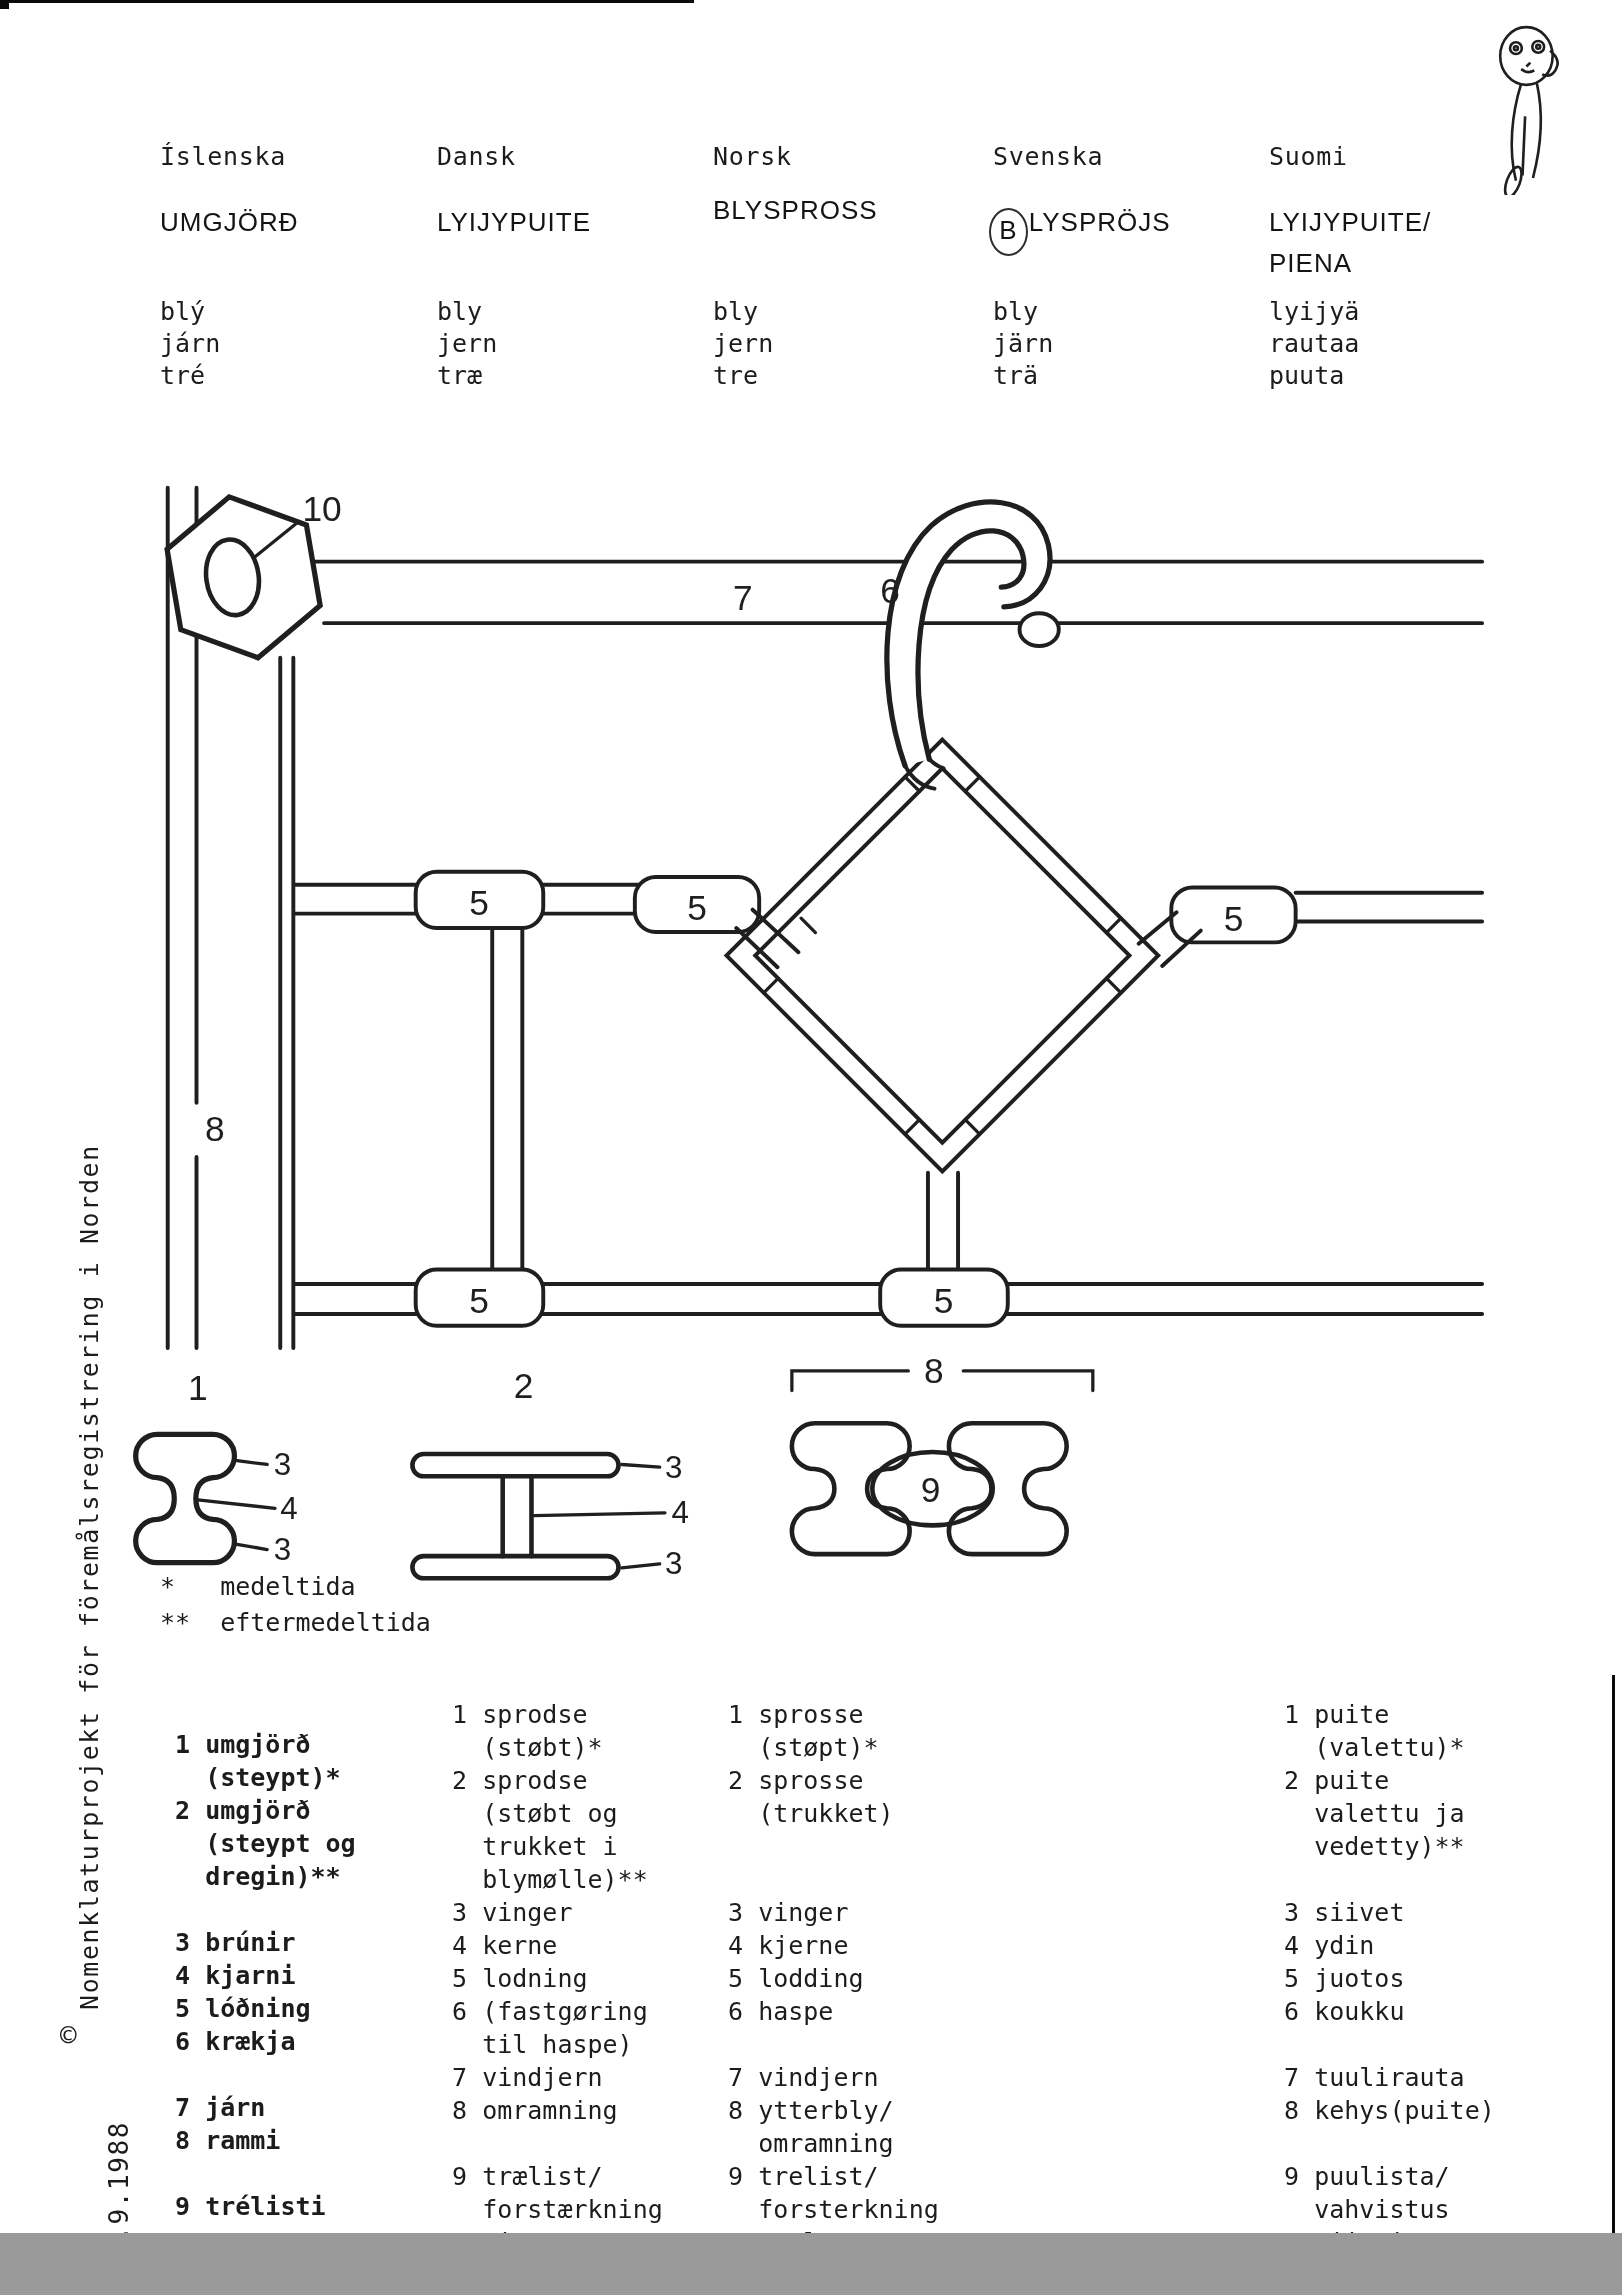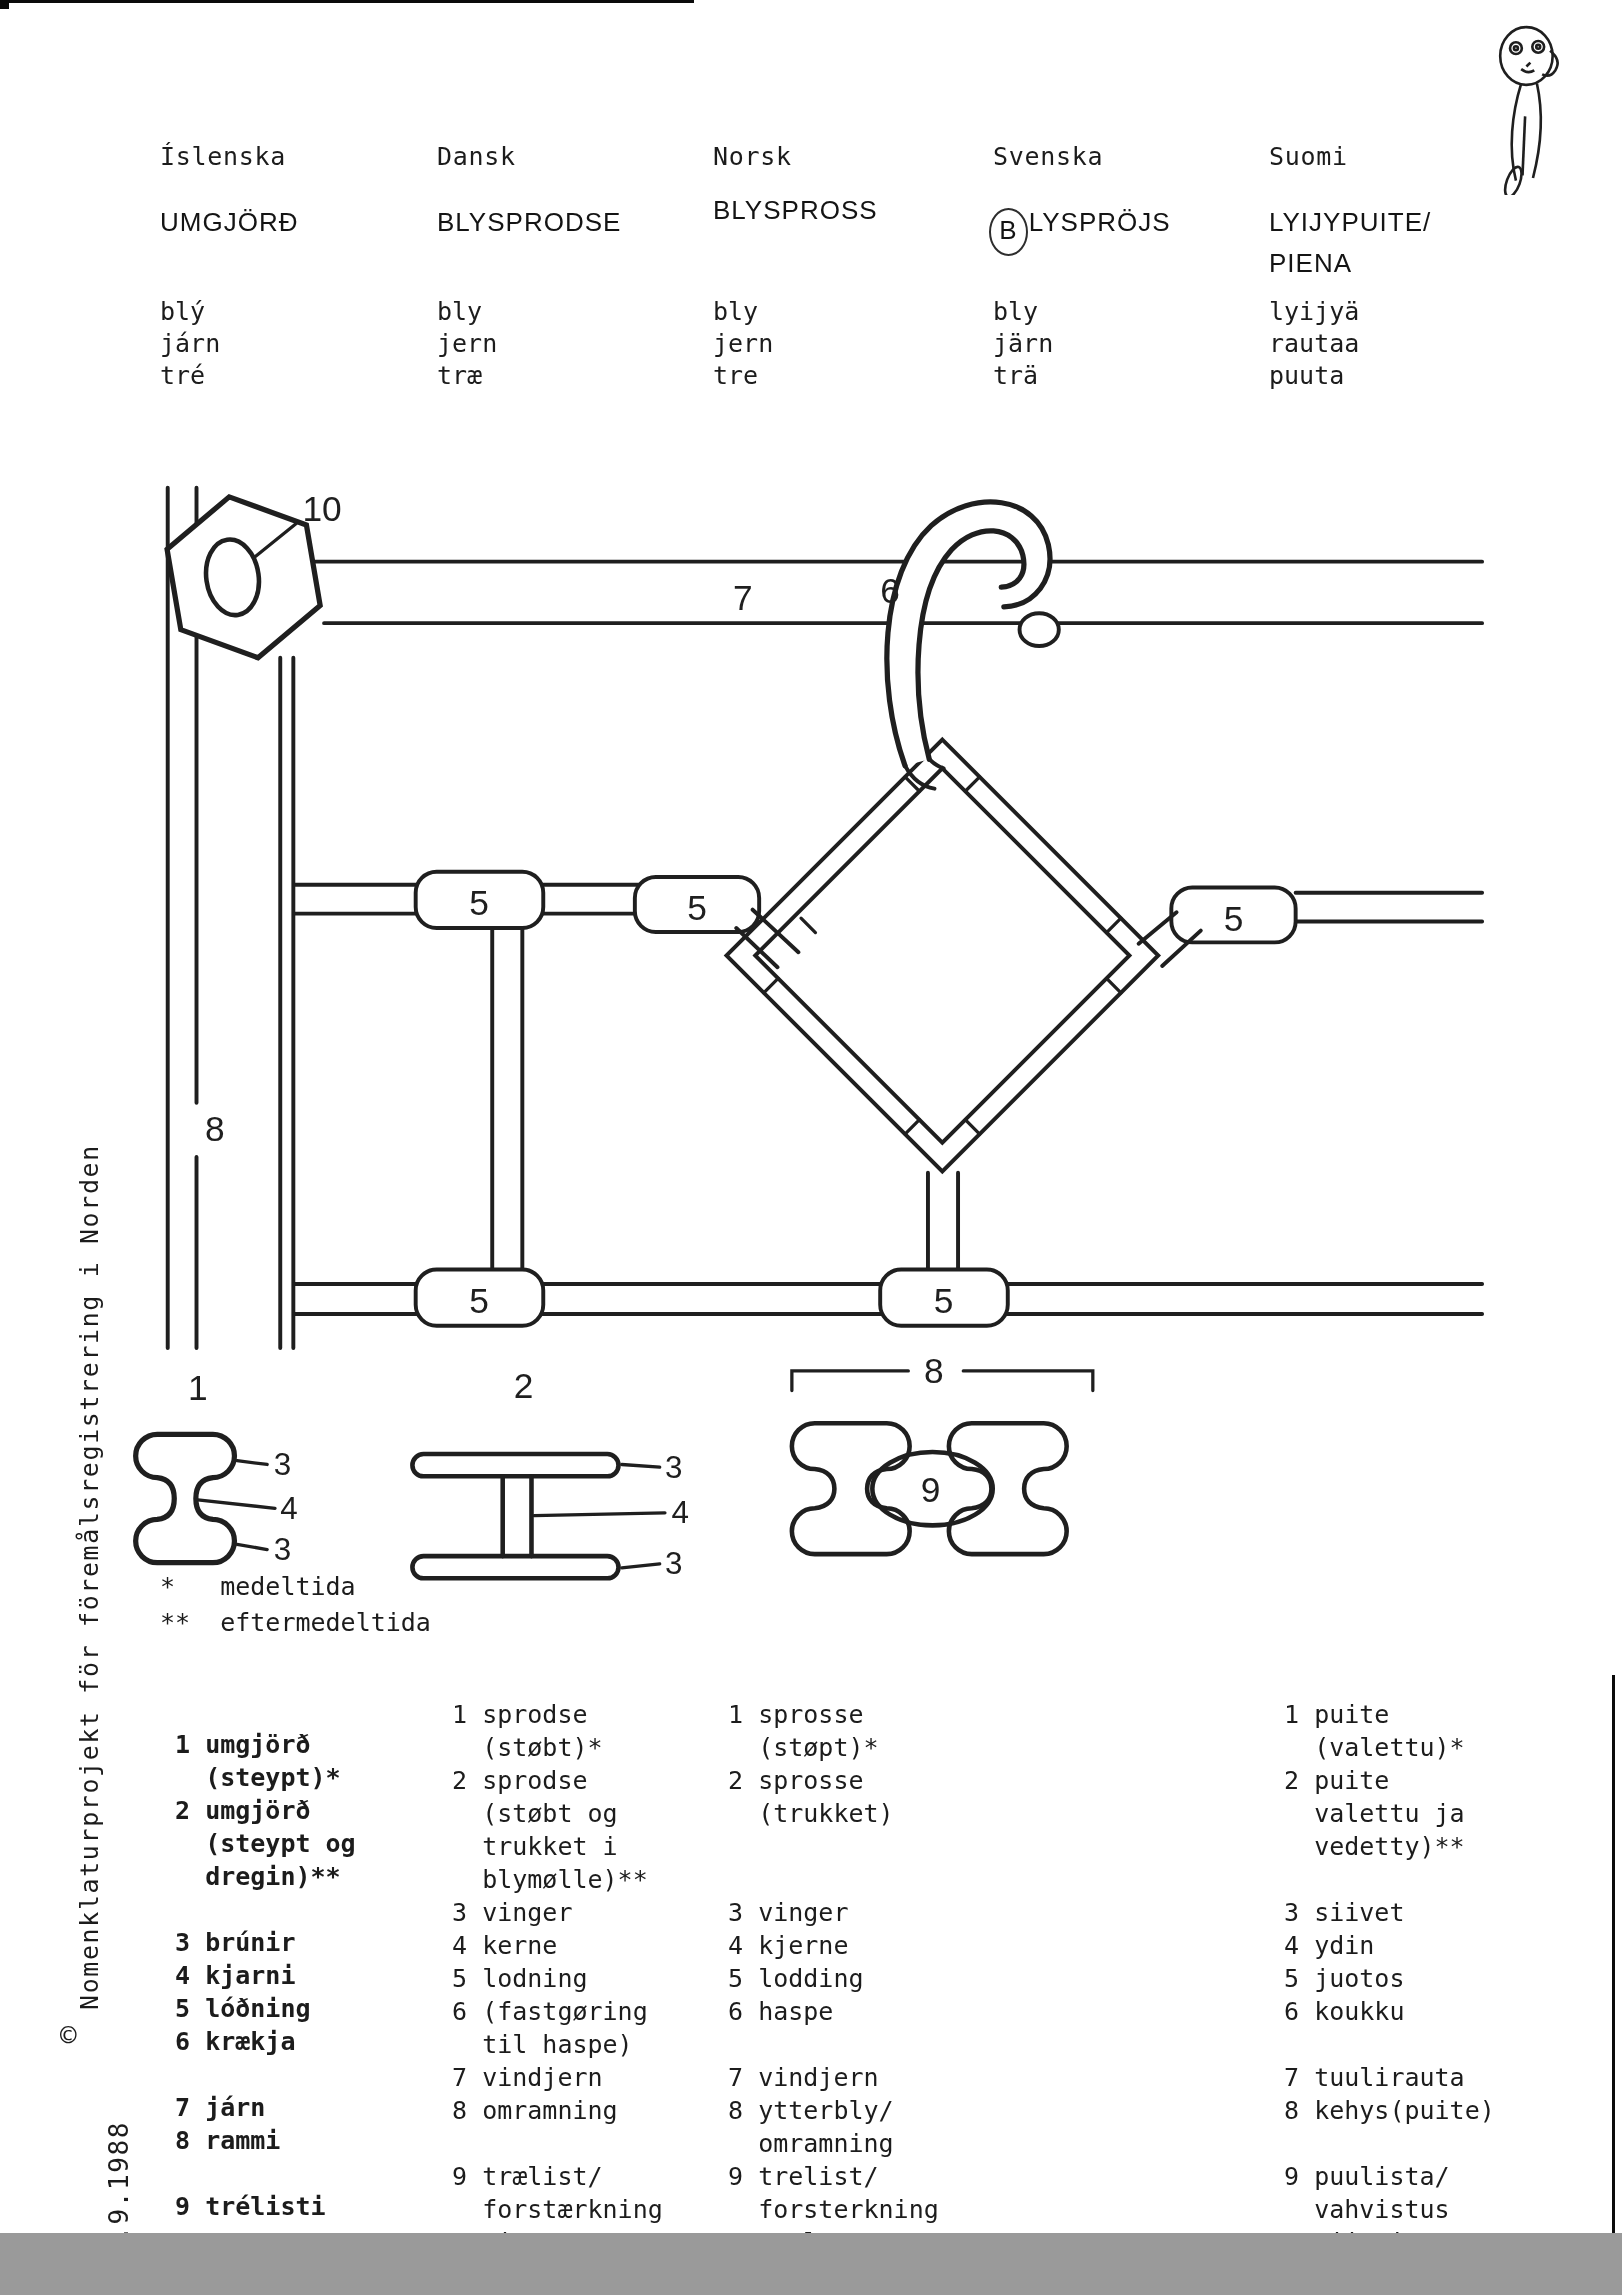--- a/index.html
+++ b/index.html
@@ -44,21 +44,21 @@
   <div class="abs artifact" style="left:0;top:2285px;width:1623px;height:10.5px;"></div>
   <div class="abs artifact" style="left:1612px;top:1675px;width:2.6px;height:610px;"></div>
 
   <div class="abs mono lang" style="left:160px;top:140px;">Íslenska</div>
   <div class="abs mono lang" style="left:437px;top:140px;">Dansk</div>
   <div class="abs mono lang" style="left:713px;top:140px;">Norsk</div>
   <div class="abs mono lang" style="left:993px;top:140px;">Svenska</div>
   <div class="abs mono lang" style="left:1269px;top:140px;">Suomi</div>
 
   <div class="abs term" style="left:160px;top:202px;">UMGJÖRÐ</div>
-  <div class="abs term" style="left:437px;top:202px;">BLYSPRODSE</div>
+  <div class="abs term" style="left:437px;top:202px;">LYIJYPUITE</div>
   <div class="abs term" style="left:713px;top:190px;">BLYSPROSS</div>
   <div class="abs term" style="left:989px;top:202px;"><span class="circle-b">B</span><span>LYSPRÖJS</span></div>
   <div class="abs term" style="left:1269px;top:202px;">LYIJYPUITE/
 PIENA</div>
 
   <div class="abs mono materials" style="left:160px;top:296px;">blý
 járn
 tré</div>
   <div class="abs mono materials" style="left:437px;top:296px;">bly
 jern

